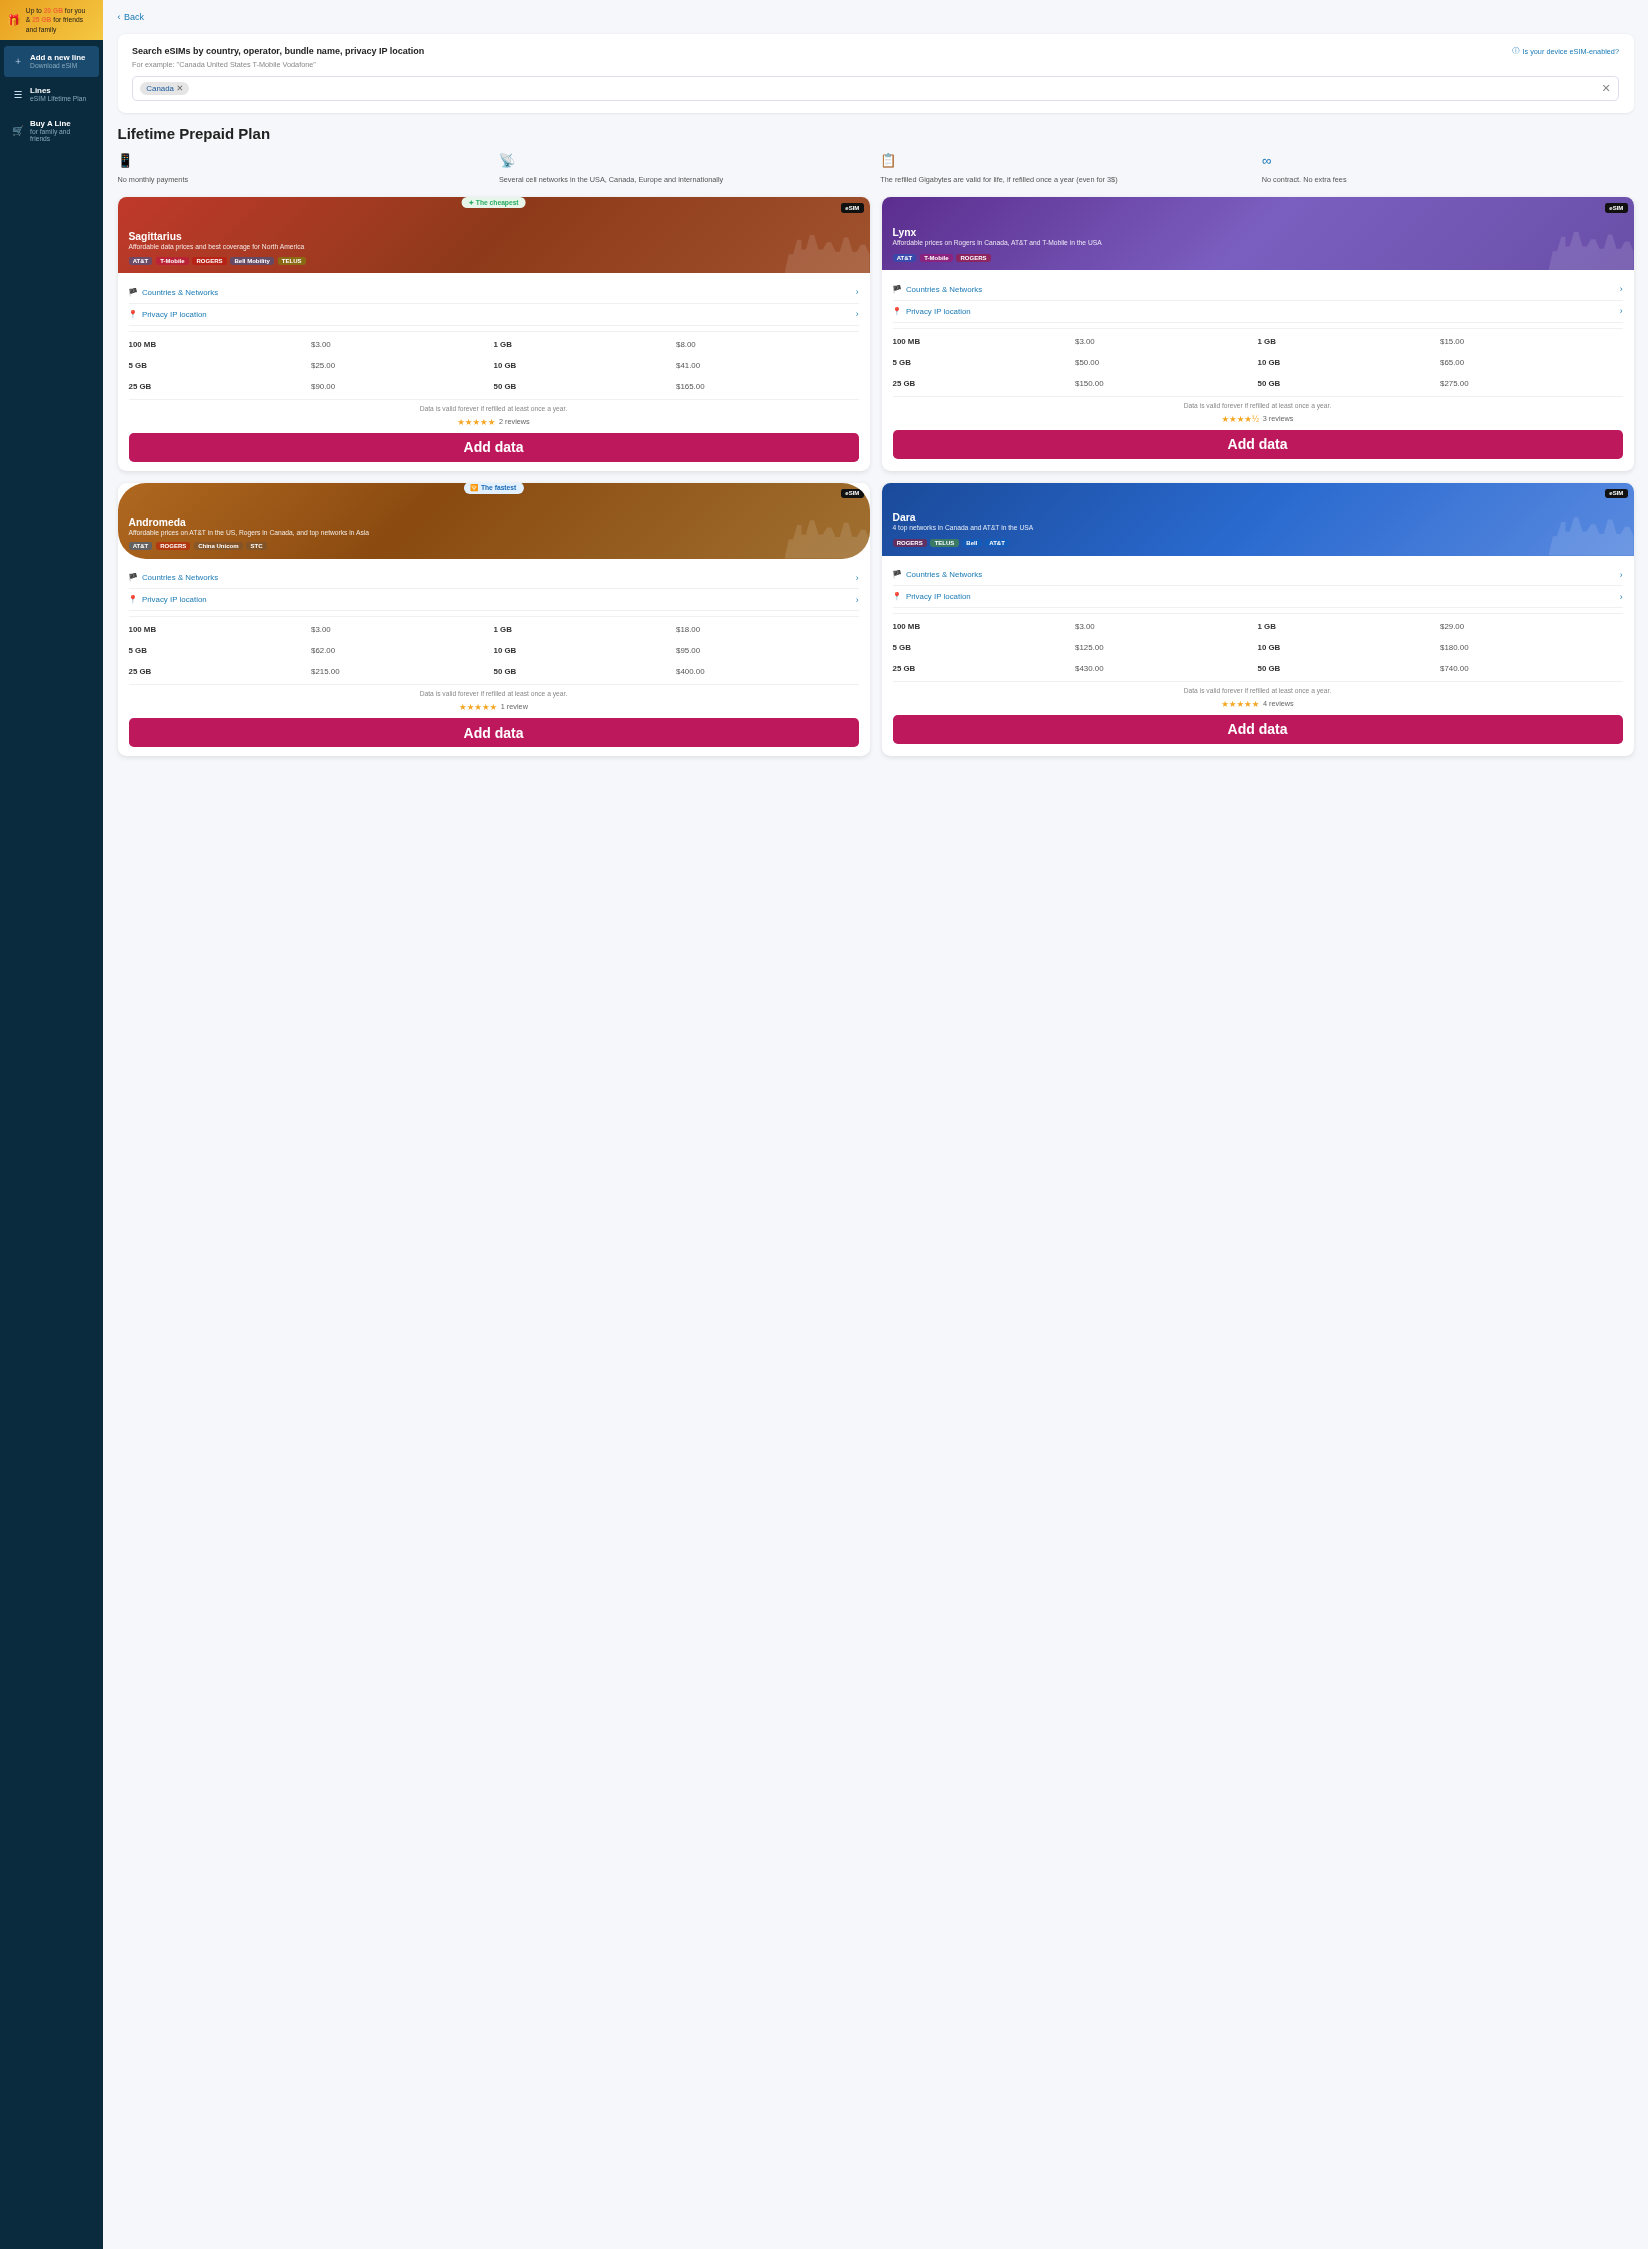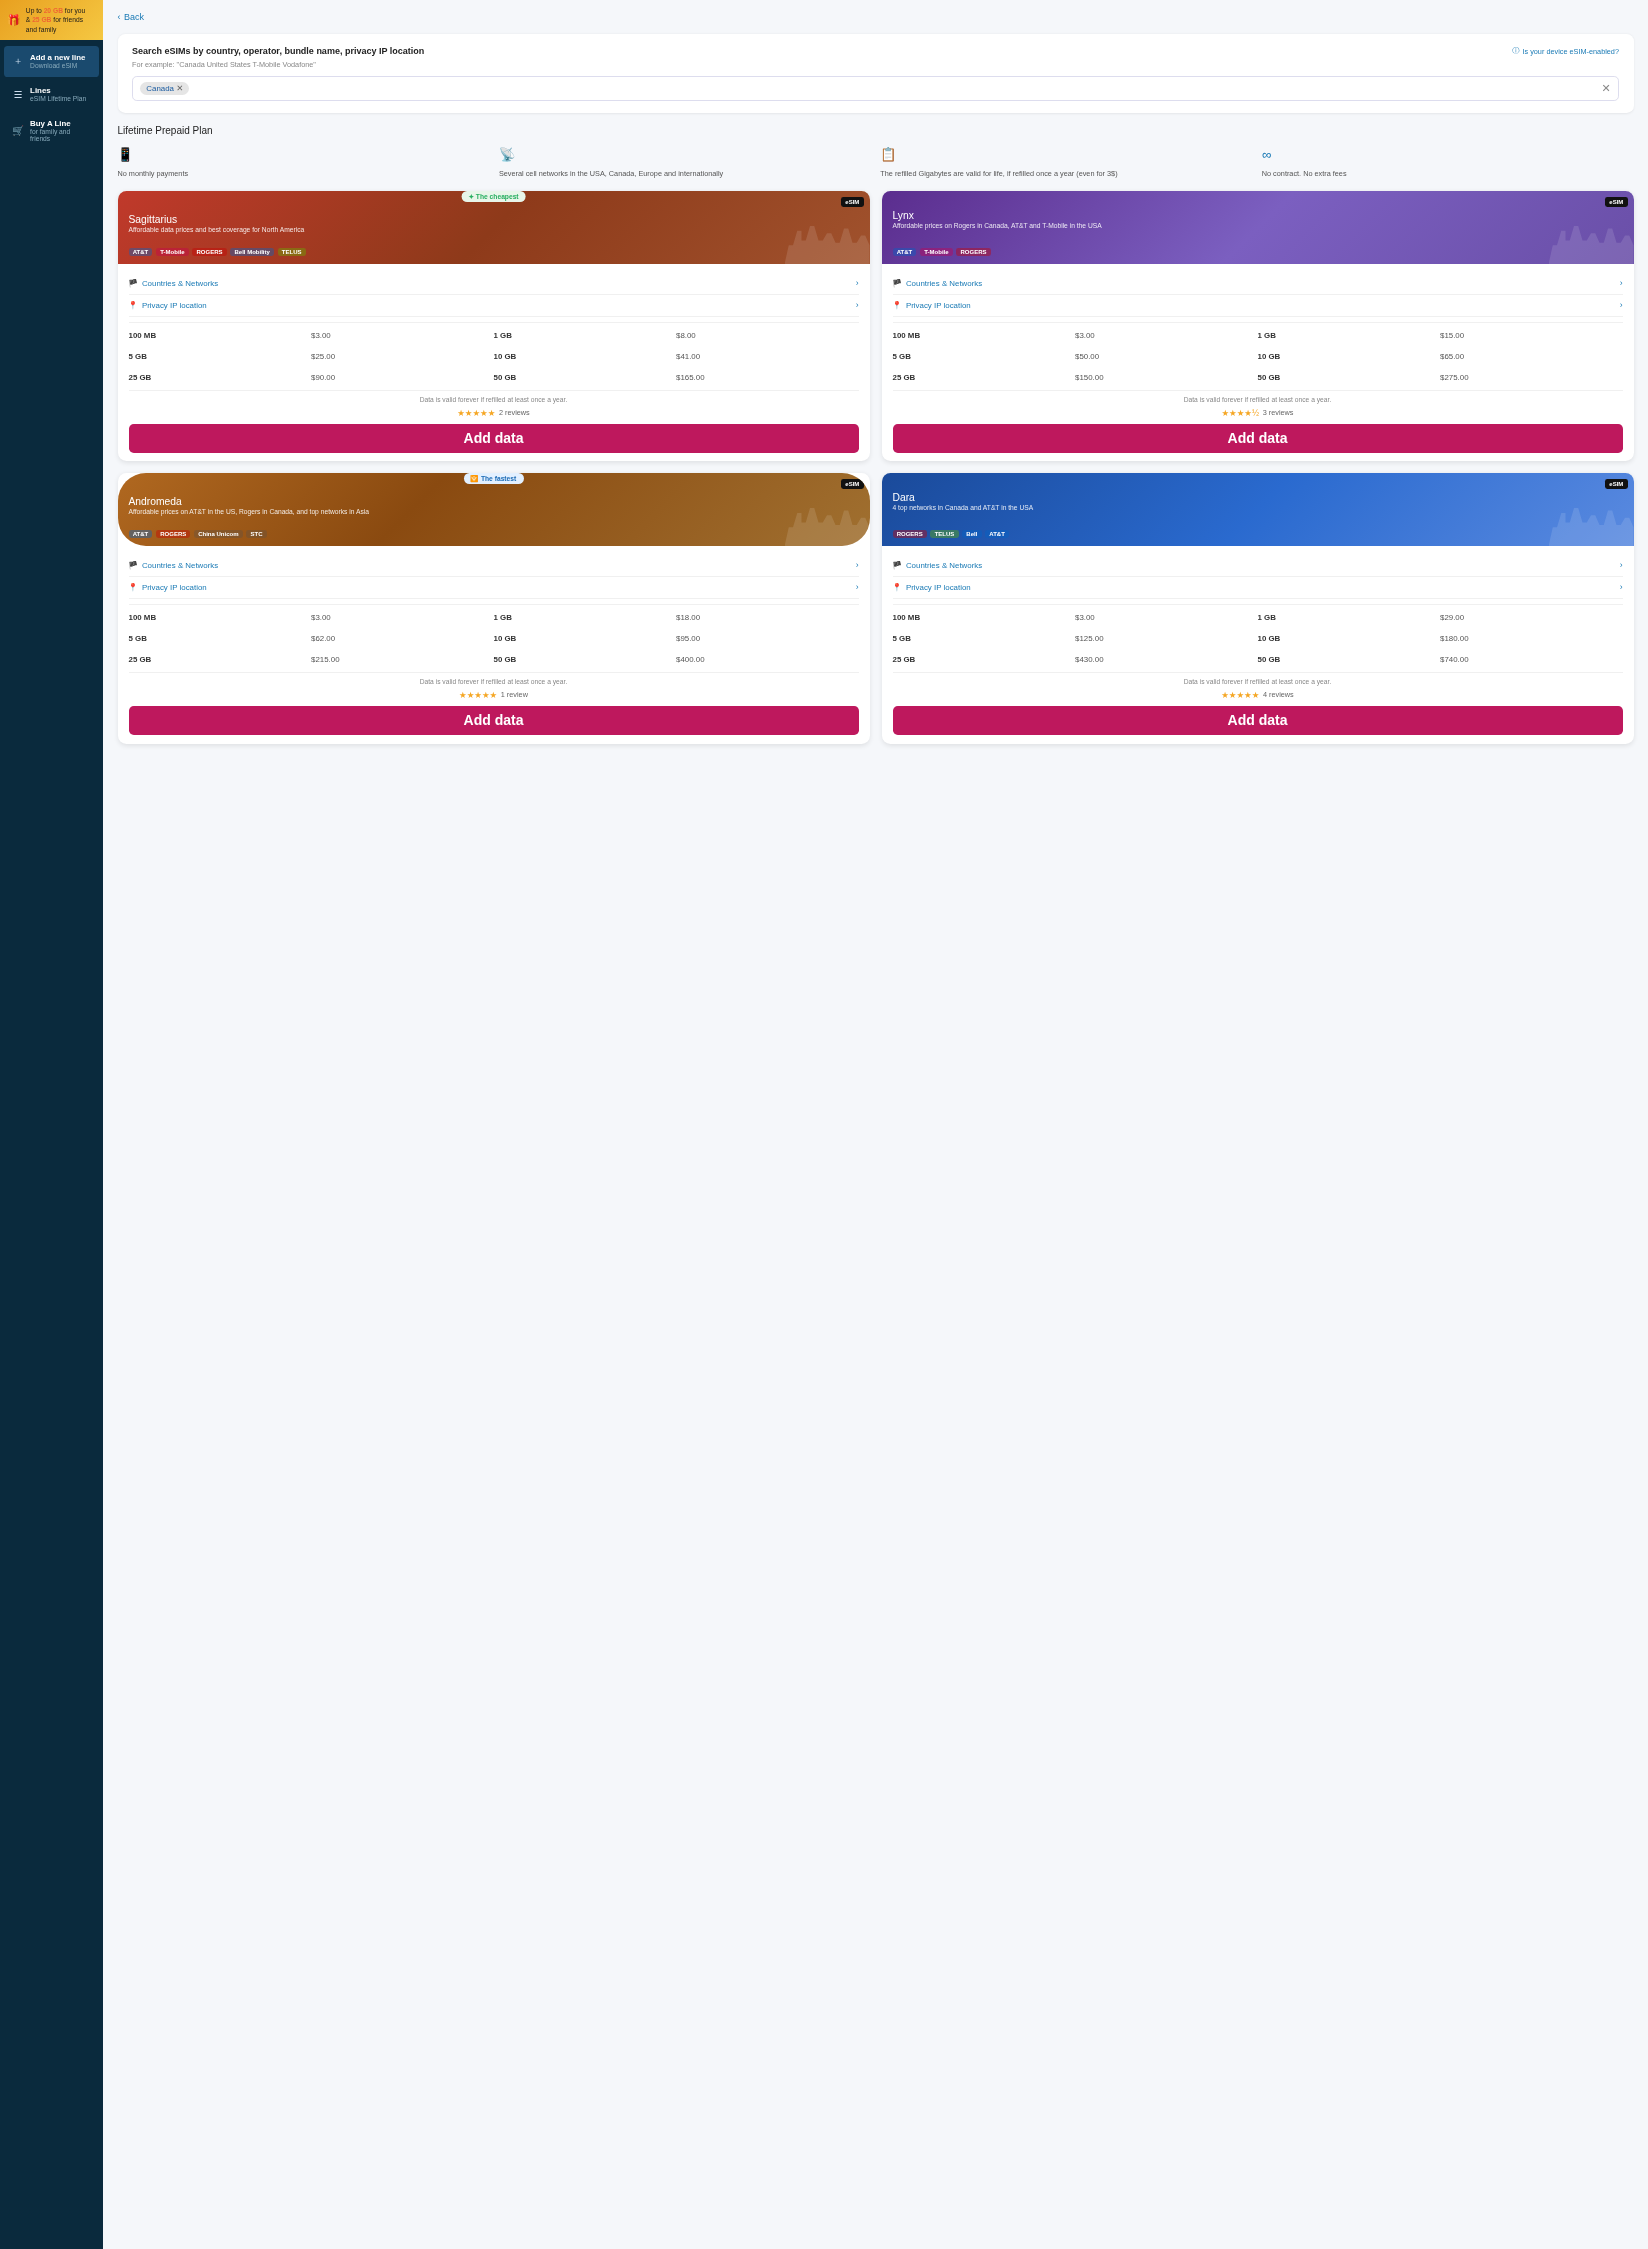--- a/index.html
+++ b/index.html
@@ -80,21 +80,21 @@
     }
     .search-tag {
       background: #e5e5e5; color: #1a5ba0; border-radius: 12px;
       padding: 1.8px 6px; font-size: 7.9px; display: flex; align-items: center; gap: 2.4px;
     }
     .tag-x { cursor: pointer; color: #666; font-size: 8.5px; }
     .search-clear { margin-left: auto; color: #888; cursor: pointer; font-size: 11px; }
 
     
     .plan-section { margin-bottom: 12px; }
-    .plan-title { font-size: 10px; font-weight: 400; color: #222; margin-bottom: 9.7px; }
+    .plan-title { font-size: 15px; font-weight: 700; color: #222; margin-bottom: 9.7px; }
     .features-row {
       display: flex; gap: 9.7px; margin-bottom: 12px;
     }
     .feature-item {
       flex: 1; display: flex; flex-direction: column; align-items: flex-start; gap: 4.8px;
       font-size: 7.3px; color: #555; line-height: 1.4;
     }
     .feature-icon { font-size: 13.3px; color: #1a7ab5; }
 
     
@@ -119,21 +119,21 @@
       background: #111; color: #fff; border-radius: 2.4px;
       padding: 1.8px 4.2px; font-size: 6px; font-weight: 600;
     }
     .card-label-pill {
       position: absolute; top: -0.6px; left: 50%; transform: translateX(-50%);
       background: #e8f5e9; color: #27ae60; border-radius: 12px;
       padding: 1.8px 7.3px; font-size: 6.7px; font-weight: 600;
       display: flex; align-items: center; gap: 2.4px; white-space: nowrap;
     }
     .card-label-pill.fastest { background: #e3f0ff; color: #1a6ab5; }
-    .card-title { font-size: 10.3px; font-weight: 400; color: #fff; }
+    .card-title { font-size: 10.3px; font-weight: 700; color: #fff; margin-top: 11px; }
     .card-subtitle { font-size: 6.7px; color: rgba(255,255,255,0.88); margin-bottom: 4.8px; line-height: 1.4; }
     .card-networks { display: flex; flex-wrap: wrap; gap: 3.6px; align-items: center; }
     .network-logo {
       background: rgba(255,255,255,0.15); border-radius: 2.4px;
       padding: 1.2px 4.2px; font-size: 6px; font-weight: 700;
       color: #fff; white-space: nowrap;
     }
     .network-logo.att { background: rgba(0,100,200,0.4); }
     .network-logo.tmobile { background: rgba(200,0,80,0.4); }
     .network-logo.rogers { background: rgba(200,0,0,0.4); }

